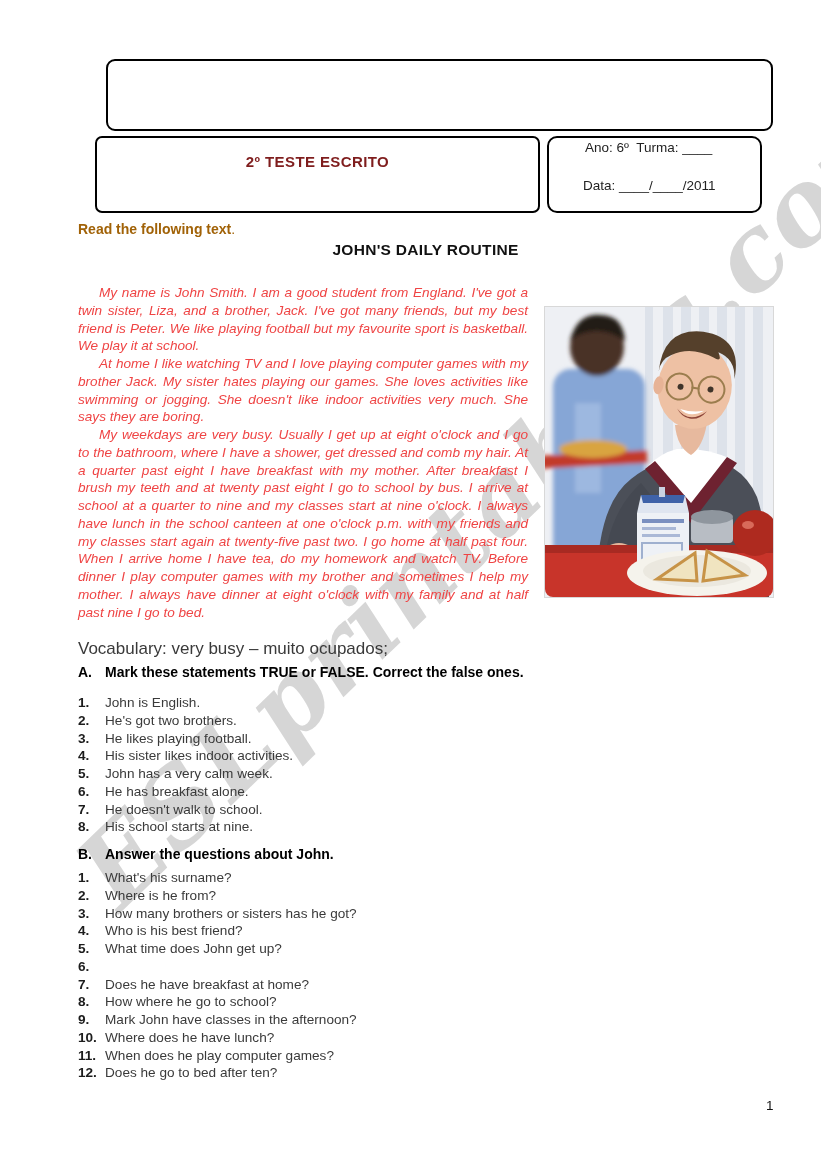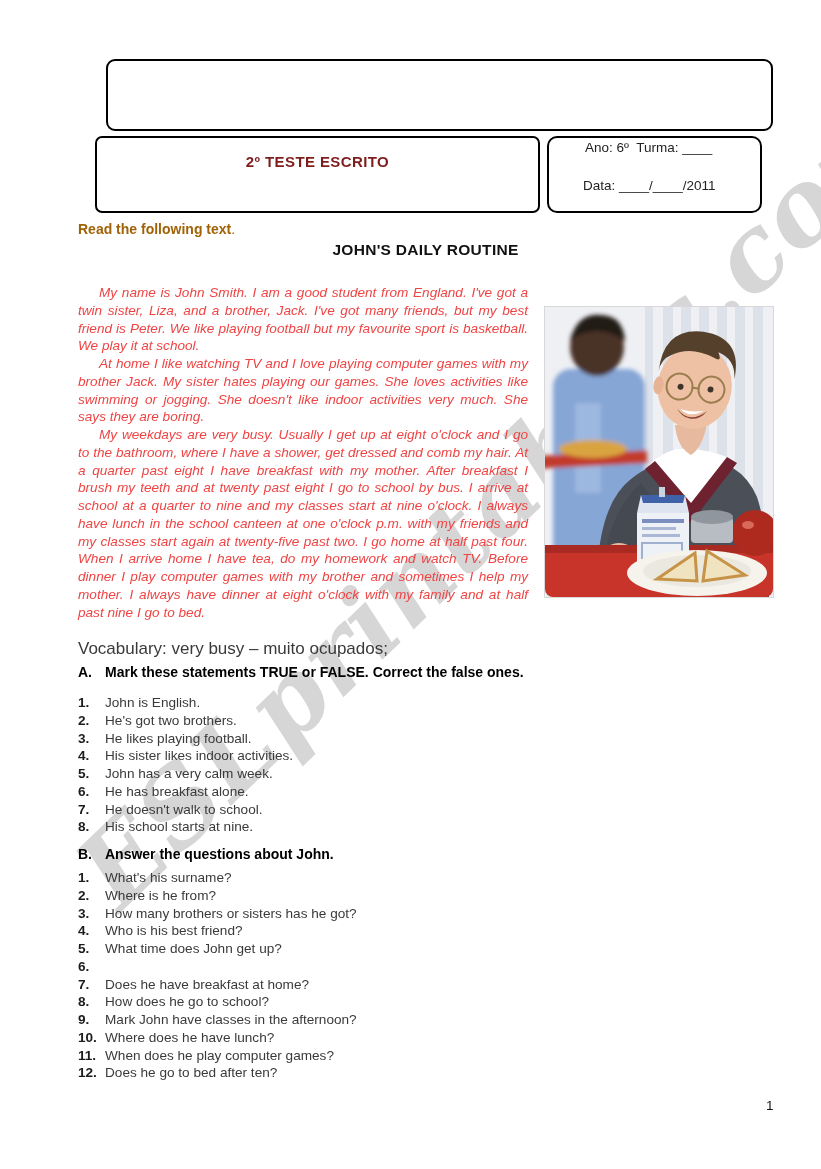--- a/index.html
+++ b/index.html
@@ -186,21 +186,21 @@
           <span class="num">6.</span>
         </div>
 
         <div class="row">
           <span class="num">7.</span>
           <span>Does he have breakfast at home?</span>
         </div>
 
         <div class="row">
           <span class="num">8.</span>
-          <span>How does he go to school?</span>
+          <span>How where he go to school?</span>
         </div>
 
         <div class="row">
           <span class="num">9.</span>
           <span>Mark John have classes in the afternoon?</span>
         </div>
 
         <div class="row">
           <span class="num">10.</span>
           <span>Where does he have lunch?</span>

